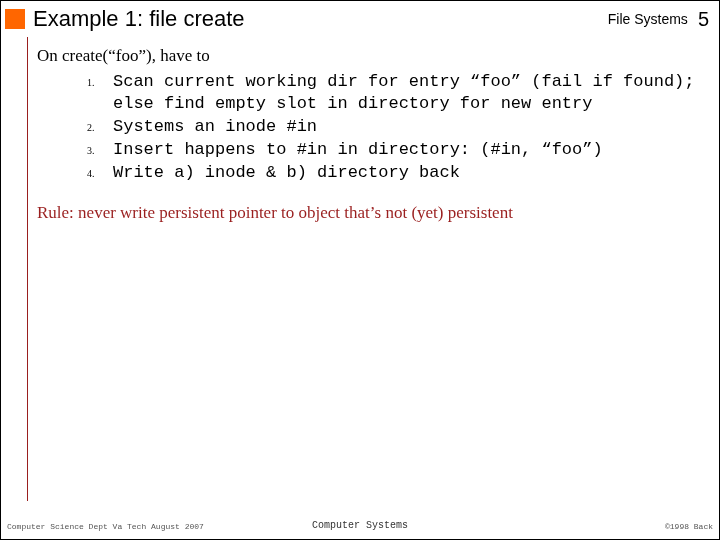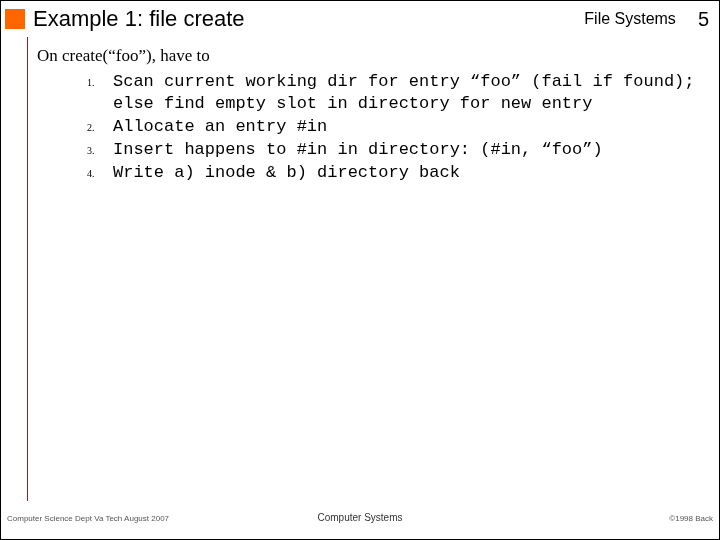--- a/index.html
+++ b/index.html
@@ -26,23 +26,23 @@
     flex: 0 0 auto;
   }
   .title {
     font-family: Arial, Helvetica, sans-serif;
     font-size: 22px;
     color: #000;
     flex: 1 1 auto;
   }
   .unit {
     font-family: Arial, Helvetica, sans-serif;
-    font-size: 16px;
+    font-size: 14px;
     color: #000;
-    margin-right: 22px;
+    margin-right: 10px;
   }
   .pagenum {
     font-family: Arial, Helvetica, sans-serif;
     font-size: 20px;
     color: #000;
     margin-right: 10px;
   }
   .vline {
     position: absolute;
     left: 26px;
@@ -79,23 +79,23 @@
   ol.steps li .txt {
     flex: 1 1 auto;
     font-family: Liberation Mono, monospace;
   }
   .para { margin: 10px 0 16px 0; }
   .rule { color: #9a1f1f; margin-top: 18px; }
   .footer {
     position: absolute;
     left: 0;
     right: 0;
-    bottom: 14px;
+    bottom: 6px;
     height: 24px;
-    font-family: Liberation Sans, sans-serif;
+    font-family: Liberation Mono, monospace;
     font-size: 8px;
     color: #555;
   }
   .footer .fl { position: absolute; left: 6px; bottom: 2px; }
   .footer .fc { position: absolute; left: 0; right: 0; text-align: center; bottom: 2px; font-size: 10px; color: #333; }
   .footer .fr { position: absolute; right: 6px; bottom: 2px; }
 </style>
 </head>
 <body>
 
@@ -113,32 +113,33 @@
   <div class="body">
     <div class="lead">On create(“foo”), have to</div>
 
     <ol class="steps">
       <li>
         <span class="num">1.</span>
         <span class="txt">Scan current working dir for entry “foo” (fail if found); else find empty slot in directory for new entry</span>
       </li>
       <li>
         <span class="num">2.</span>
-        <span class="txt">Allocate an entry #in</span>
+        <span class="txt">Systems an inode #in</span>
       </li>
       <li>
         <span class="num">3.</span>
         <span class="txt">Insert happens to #in in directory: (#in, “foo”)</span>
       </li>
       <li>
         <span class="num">4.</span>
         <span class="txt">Write a) inode &amp; b) directory back</span>
       </li>
     </ol>
 
+    <div class="para rule">Rule: never write persistent pointer to object that’s not (yet) persistent</div>
   </div>
 
   <div class="footer">
     <div class="fl">Computer Science Dept Va Tech August 2007</div>
     <div class="fc">Computer Systems</div>
     <div class="fr">©1998 Back</div>
   </div>
 
 </div>
 

